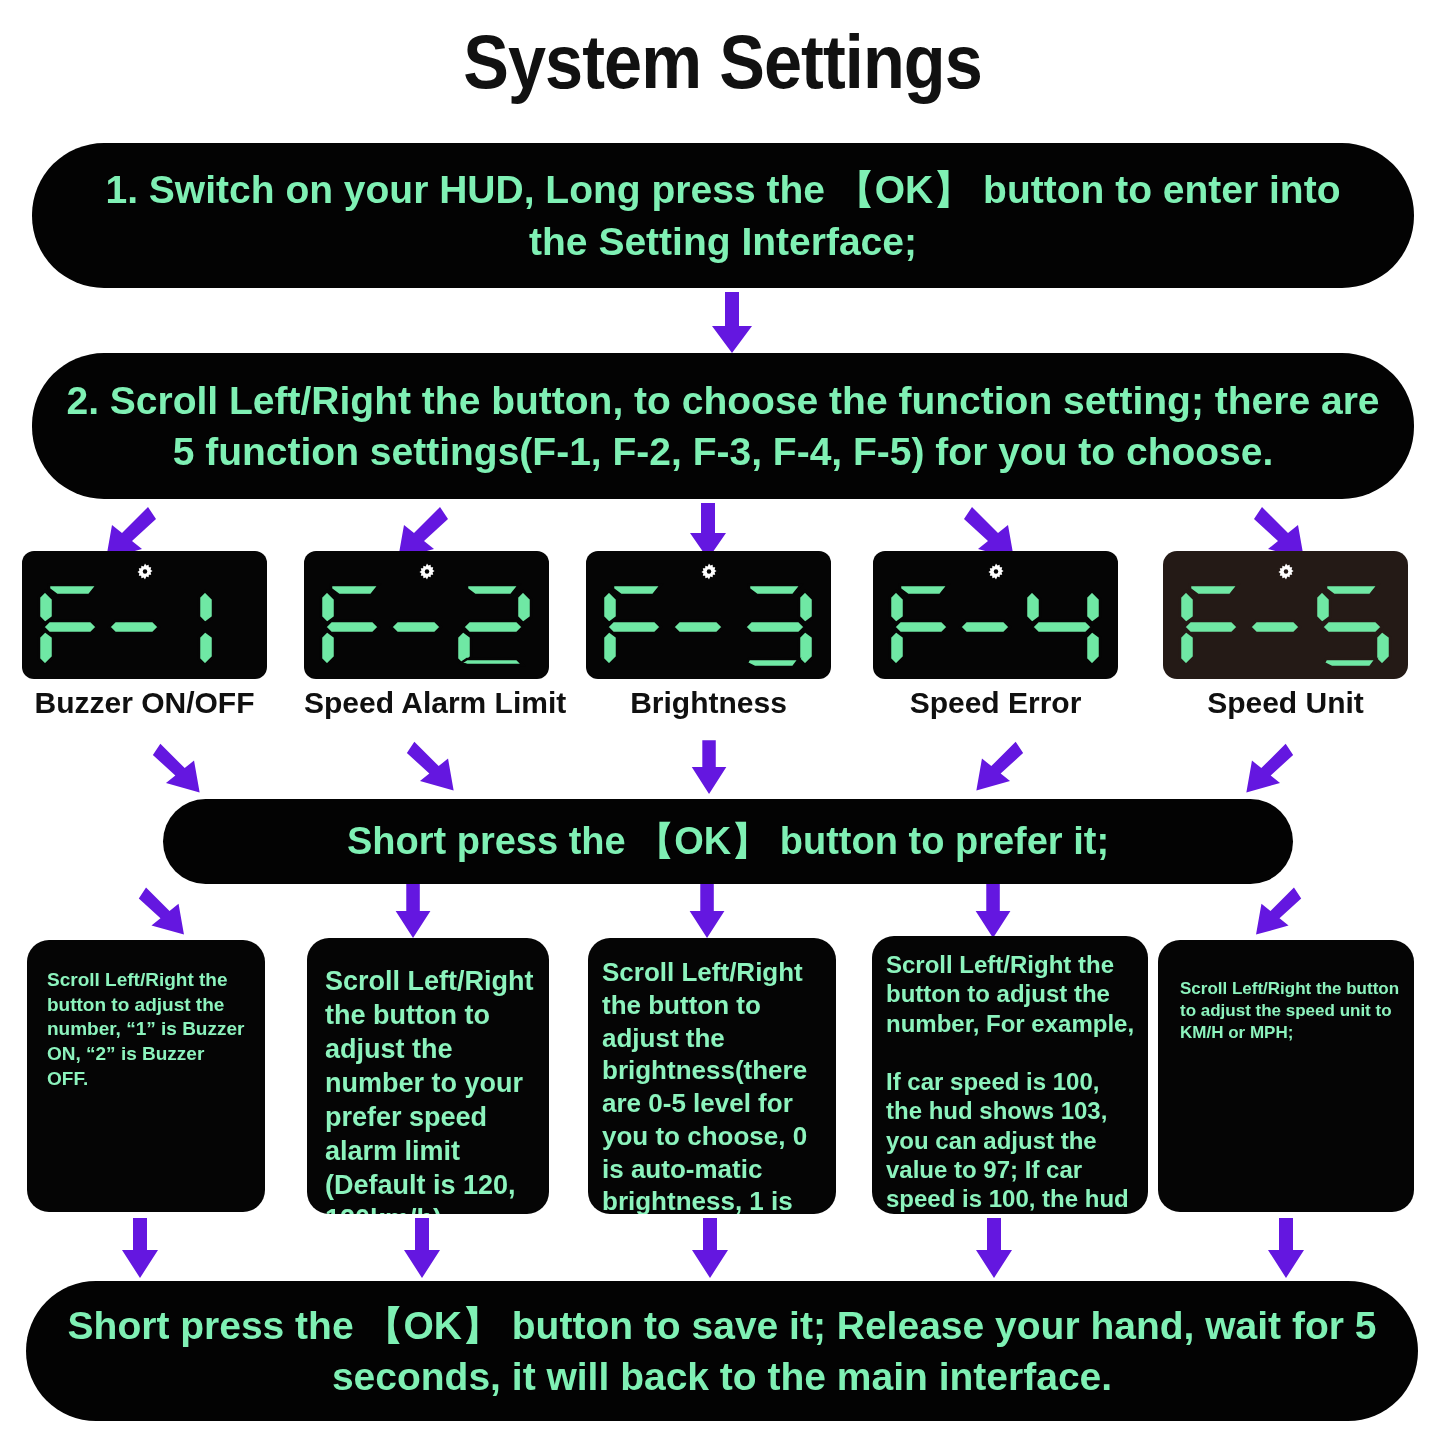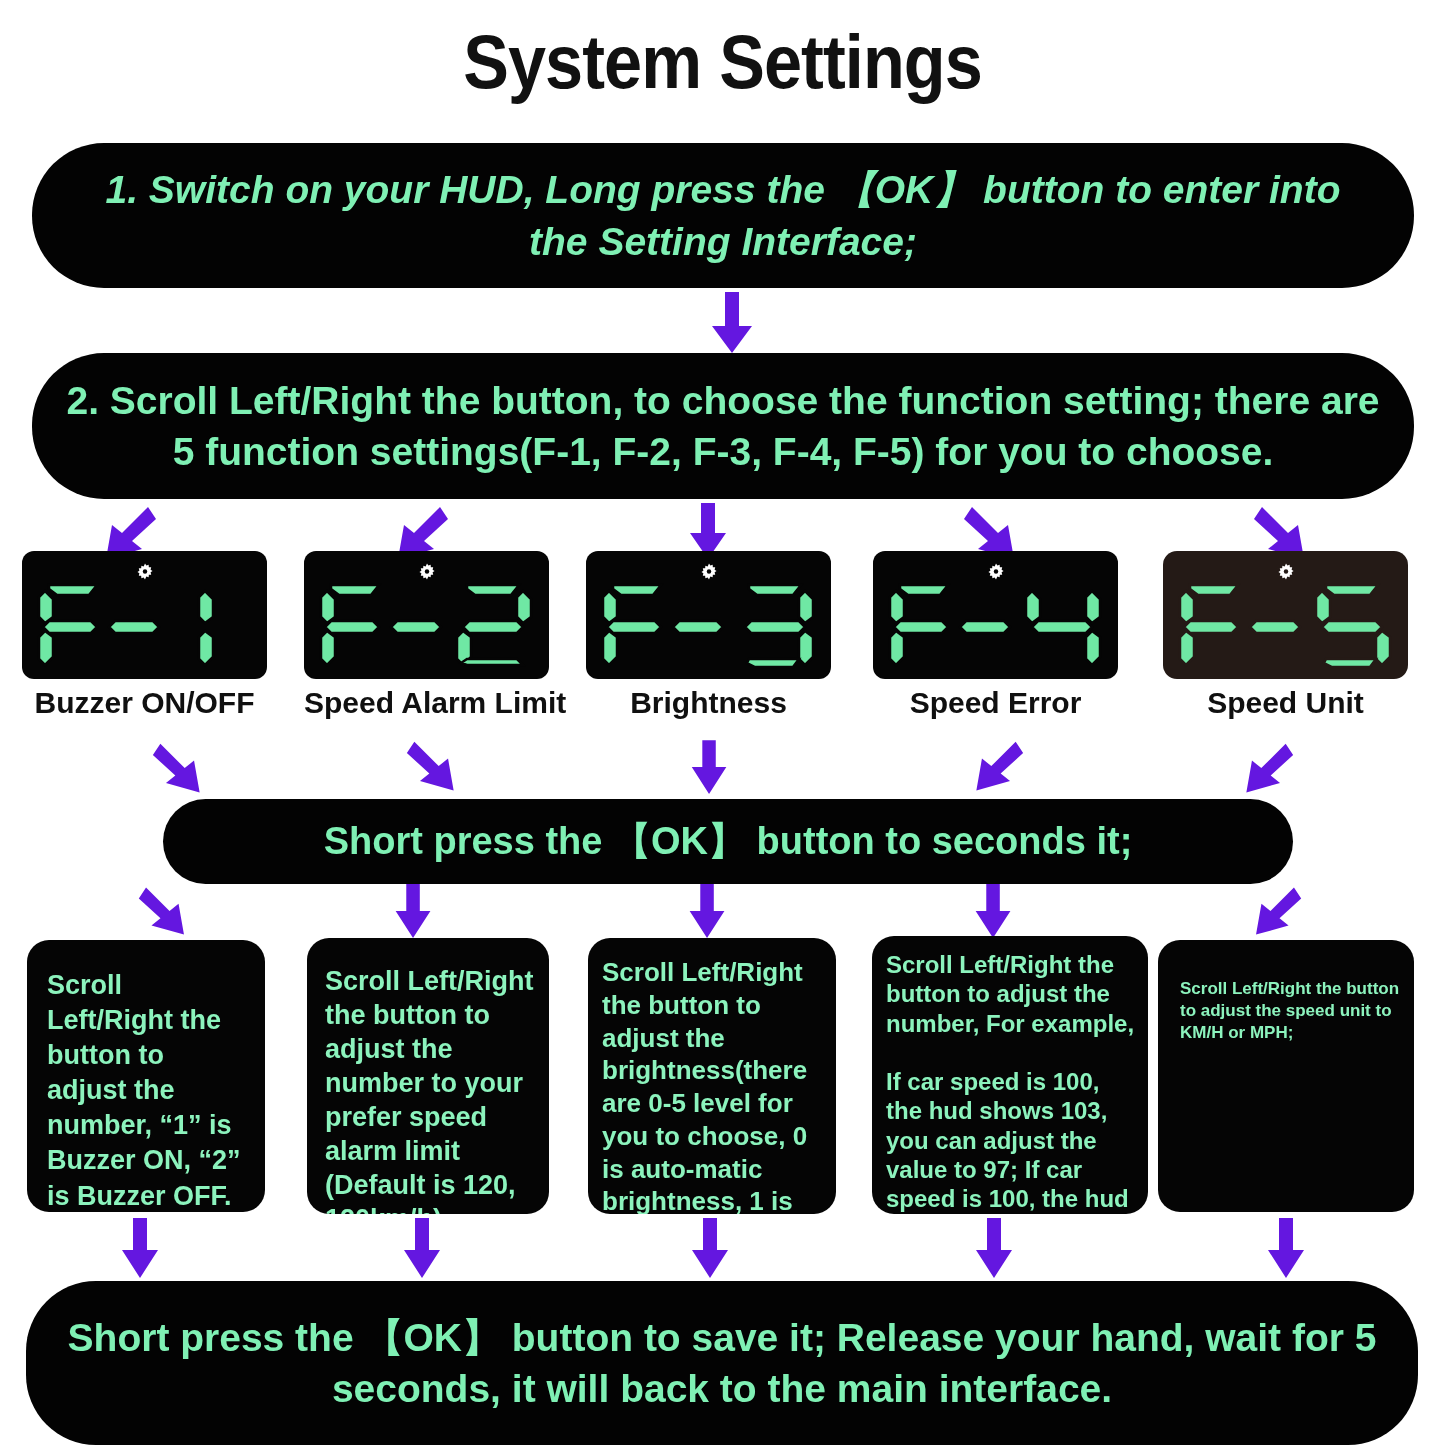--- a/index.html
+++ b/index.html
@@ -47,21 +47,20 @@
 
   .pill { border-radius: 78px; }
 
   
   #step1 {
     left: 32px; top: 143px;
     width: 1382px; height: 145px;
     border-radius: 72px;
     font-size: 39px;
     padding: 11px 40px;
-    font-style: italic;
   }
   
   #step2 {
     left: 32px; top: 353px;
     width: 1382px; height: 146px;
     border-radius: 72px;
     font-size: 39px;
     padding: 0 26px;
     justify-content: center;
   }
@@ -69,21 +68,21 @@
   #confirm-bar {
     left: 163px; top: 799px;
     width: 1130px; height: 85px;
     border-radius: 46px;
     font-size: 38px;
     padding: 0 30px;
   }
   
   #save-bar {
     left: 26px; top: 1281px;
-    width: 1392px; height: 164px;
+    width: 1392px; height: 140px;
     border-radius: 70px;
     font-size: 39px;
     padding: 0 40px;
   }
 
   
   .hud-row {
     position: absolute;
     left: 0; top: 551px;
     width: 1445px;
@@ -136,21 +135,21 @@
     box-sizing: border-box;
     font-weight: 700;
     text-align: left;
     overflow: hidden;
   }
   .detail .txt {
     display: block;
     white-space: pre-line;
   }
 
-  #detail1 { left: 27px;   top: 940px; width: 238px; height: 272px; padding: 28px 16px 4px 20px; font-size: 27px; line-height: 1.30; }
+  #detail1 { left: 27px;   top: 940px; width: 238px; height: 272px; padding: 28px 16px 4px 20px; font-size: 19px; line-height: 1.30; }
   #detail2 { left: 307px;  top: 938px; width: 242px; height: 276px; padding: 26px 12px 0 18px; font-size: 27px; line-height: 1.26; }
   #detail3 { left: 588px;  top: 938px; width: 248px; height: 276px; padding: 18px 10px 0 14px; font-size: 26px; line-height: 1.26; }
   #detail4 { left: 872px;  top: 936px; width: 276px; height: 278px; padding: 14px 6px 0 14px; font-size: 24px; line-height: 1.22; }
   #detail5 { left: 1158px; top: 940px; width: 256px; height: 272px; padding: 38px 12px 0 22px; font-size: 17px; line-height: 1.30; }
 
   
   .arrow { position: absolute; }
 </style>
 </head>
 <body>
@@ -341,21 +340,21 @@
   <path d="M17 0 h14 v28 h11 L24 56 L6 28 h11 Z" fill="#6417E0"></path>
 </svg>
 <svg class="arrow" style="left:966px;top:738px" width="60" height="58" viewBox="0 0 62 62">
   <path d="M52 4 L60 16 L36 38 L46 46 L10 56 L16 22 L26 30 Z" fill="#6417E0"></path>
 </svg>
 <svg class="arrow" style="left:1236px;top:740px" width="60" height="58" viewBox="0 0 62 62">
   <path d="M52 4 L60 16 L36 38 L46 46 L10 56 L16 22 L26 30 Z" fill="#6417E0"></path>
 </svg>
 
 <div class="panel pill" id="confirm-bar">
-  <span class="txt">Short press the 【OK】 button to seconds it;</span>
+  <span class="txt">Short press the 【OK】 button to prefer it;</span>
 </div>
 
 <svg class="arrow" style="left:136px;top:884px" width="58" height="56" viewBox="0 0 62 62">
   <path d="M10 4 L2 16 L26 38 L16 46 L52 56 L46 22 L36 30 Z" fill="#6417E0"></path>
 </svg>
 <svg class="arrow" style="left:388px;top:884px" width="52" height="56" viewBox="0 0 50 58">
   <path d="M17 0 h14 v28 h11 L24 56 L6 28 h11 Z" fill="#6417E0"></path>
 </svg>
 <svg class="arrow" style="left:682px;top:884px" width="52" height="56" viewBox="0 0 50 58">
   <path d="M17 0 h14 v28 h11 L24 56 L6 28 h11 Z" fill="#6417E0"></path>

